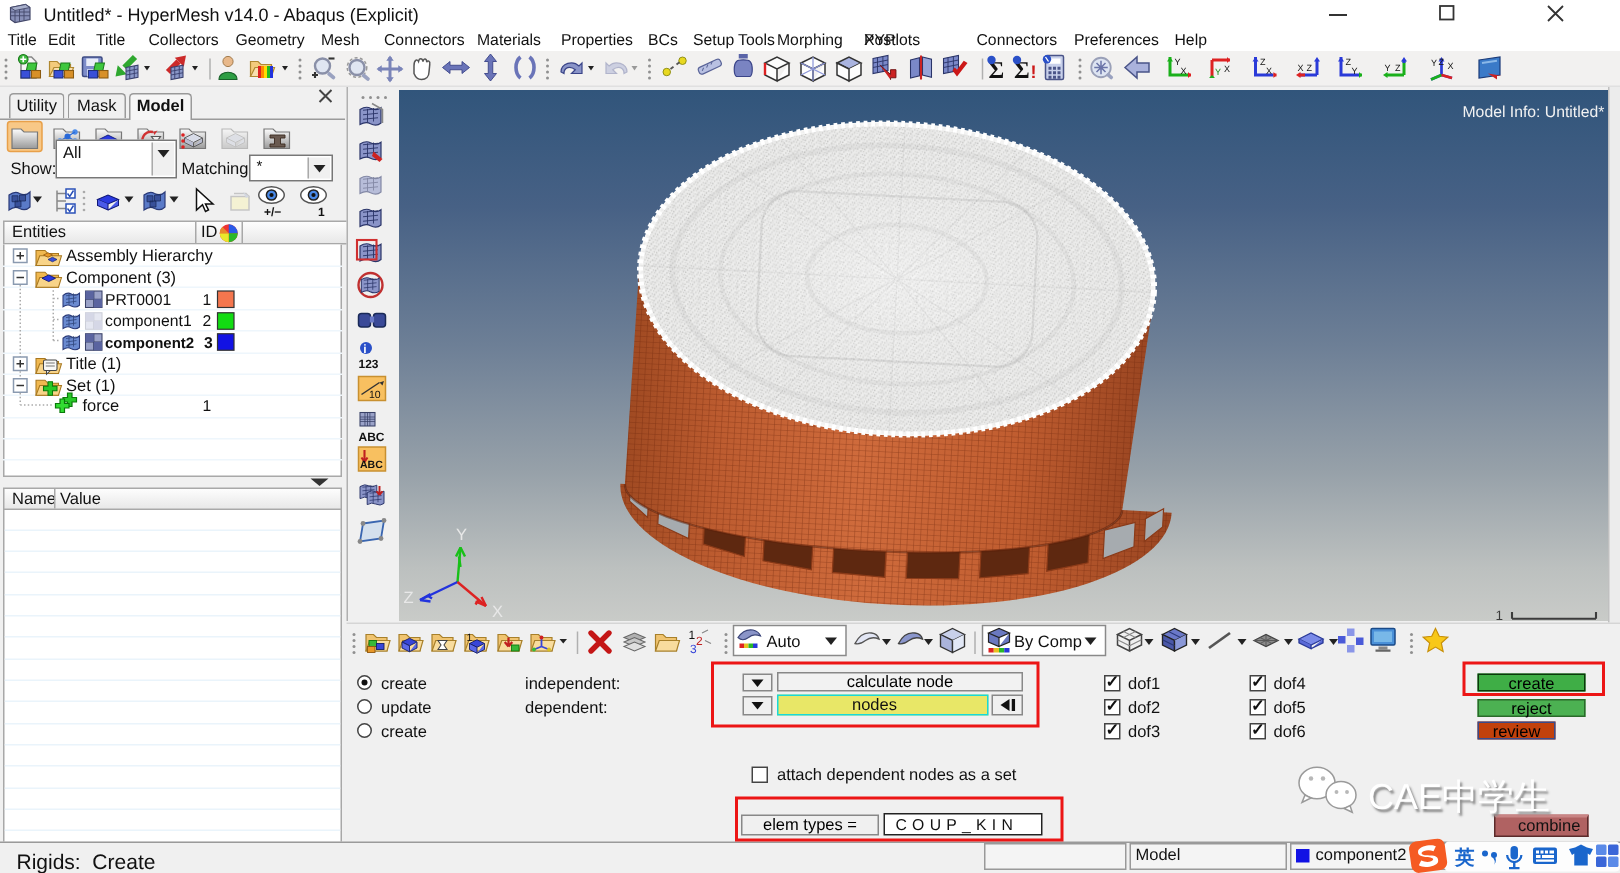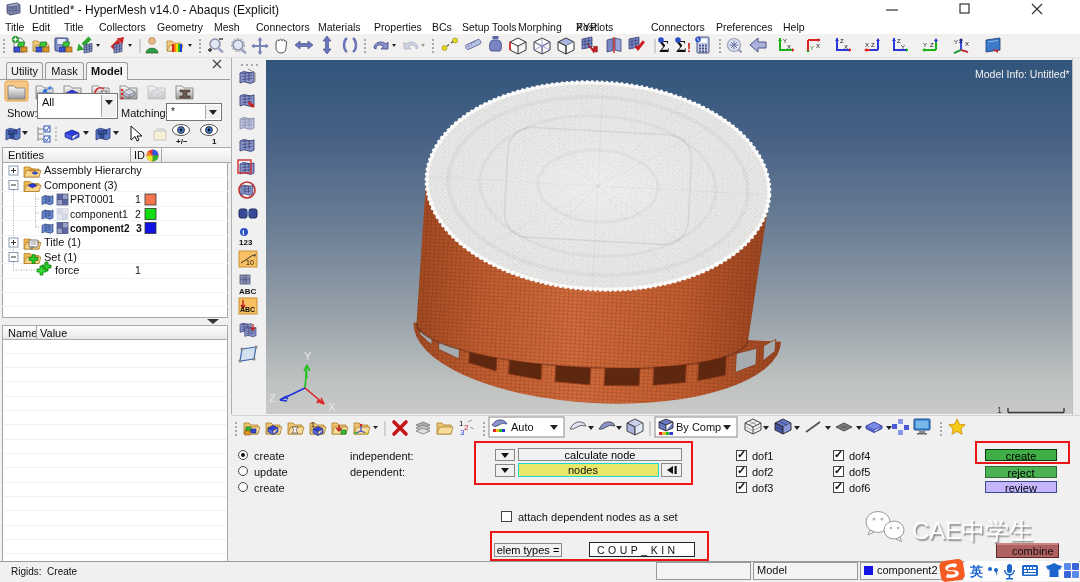--- a/index.html
+++ b/index.html
@@ -1019,26 +1019,26 @@
       <span class="lbl" style="left:752px;top:482px">dof3</span>
   <div class="cb ck" style="left:833px;top:450px"></div>
       <span class="lbl" style="left:849px;top:450px">dof4</span>
   <div class="cb ck" style="left:833px;top:466px"></div>
       <span class="lbl" style="left:849px;top:466px">dof5</span>
   <div class="cb ck" style="left:833px;top:482px"></div>
       <span class="lbl" style="left:849px;top:482px">dof6</span>
 
   <div class="pbtn" style="left:985px;top:449px;width:72px;height:12px;background:#3fae46;border:1.5px solid #0a3a0a">create</div>
   <div class="pbtn" style="left:985px;top:466px;width:72px;height:12px;background:#4cb152;border-color:#2a6a2a">reject</div>
-  <div class="pbtn" style="left:985px;top:481px;width:72px;height:12px;background:#c4b5fd;border-color:#3a4a8a">review</div>
+  <div class="pbtn" style="left:985px;top:481px;width:52px;height:12px;background:#c2410c;border-color:#3a4a8a">review</div>
 
   <div class="cb" style="left:501px;top:511px"></div>
       <span class="lbl" style="left:518px;top:511px">attach dependent nodes as a set</span>
 
-  <div class="pbtn" style="left:494px;top:543px;width:68px;height:14px;background:#f0f0f0;border-color:#888">elem types =</div>
+  <div class="pbtn" style="left:494px;top:543px;width:92px;height:14px;background:#f0f0f0;border-color:#888">elem types =</div>
   <div class="abs" style="left:589px;top:542px;width:106px;height:15px;background:#fff;border:1px solid #222"></div>
   <span class="lbl" style="left:597px;top:544px;letter-spacing:3.5px;font-size:10.5px">COUP_KIN</span>
 
   <div class="abs" style="left:996px;top:543px;width:63px;height:15px;background:#b06262;border:1px solid #5a2a2a;border-top:2px solid #c88484"></div>
   <span class="lbl" style="left:1012px;top:545px;font-size:11px">combine</span>
 
   <div class="redbox" style="left:474px;top:441px;width:219px;height:44px"></div>
   <div class="redbox" style="left:975px;top:441px;width:95px;height:23px"></div>
   <div class="redbox" style="left:490px;top:531px;width:219px;height:30px"></div>
 
@@ -1056,21 +1056,21 @@
             <circle cx="31" cy="20" r="1.3"></circle>
             <circle cx="38" cy="20" r="1.3"></circle>
           </g>
       <text x="52" y="31" font-size="24" fill="#ffffff" style="text-shadow:1.5px 2px 1.5px #8a8a8a">CAE中学生</text>
     </svg>
   </div>
 </div>
 
 <div class="statusbar"></div>
 <div id="sb">
-  <span class="lbl" style="left:11px;top:566px;font-size:10px">Rigids:&nbsp; Create</span>
+  <span class="lbl" style="left:11px;top:566px;font-size:14px">Rigids:&nbsp; Create</span>
   <div class="abs" style="left:656px;top:562px;width:95px;height:18px;background:#f4f4f4;border:1px solid #999"></div>
   <div class="abs" style="left:753px;top:562px;width:105px;height:18px;background:#f4f4f4;border:1px solid #999"></div>
   <span class="lbl" style="left:757px;top:564px">Model</span>
   <div class="abs" style="left:860px;top:562px;width:124px;height:18px;background:#f4f4f4;border:1px solid #999"></div>
   <div class="abs" style="left:864px;top:566px;width:9px;height:9px;background:#1212e4"></div>
   <span class="lbl" style="left:877px;top:564px">component2</span>
 
   <div class="abs" style="left:963px;top:561px;width:117px;height:20px;background:#fdfdfd;border-radius:3px"></div>
   <svg class="abs" style="left:938px;top:559px" width="142" height="23" viewBox="0 0 142 23">
     <g transform="rotate(-8 14 11)">

